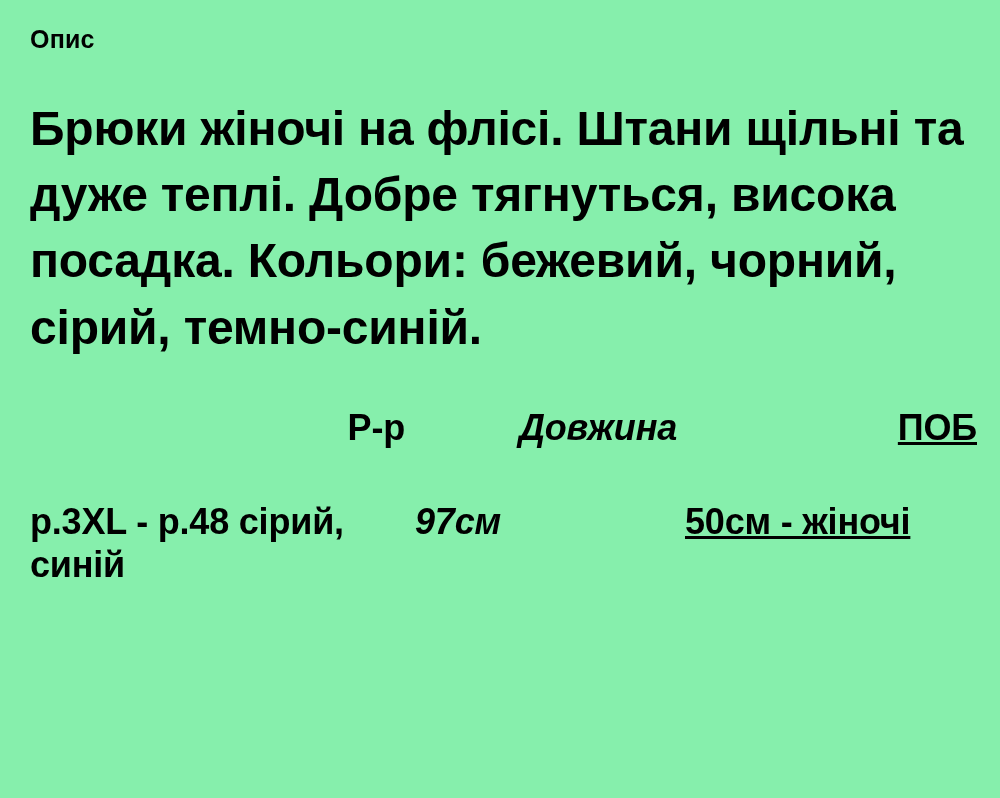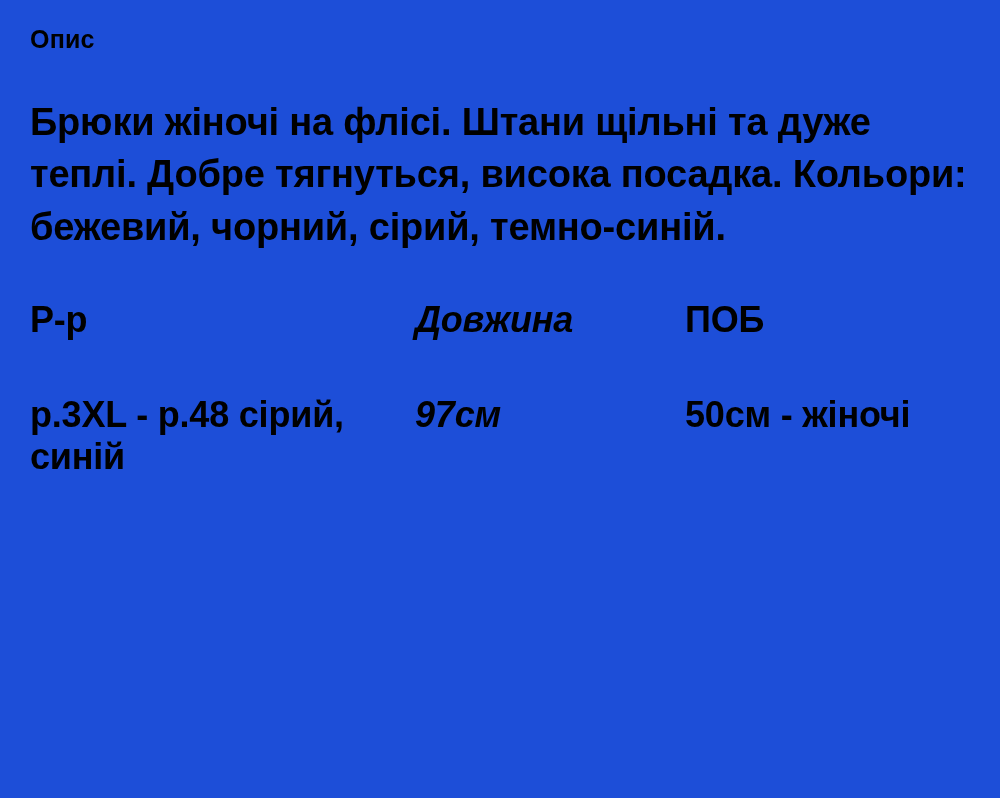--- a/index.html
+++ b/index.html
@@ -12,31 +12,31 @@
     height: 798px;
     font-family: "Liberation Sans", sans-serif;
     color: #000000;
     overflow: hidden;
   }
   .page {
     box-sizing: border-box;
     width: 1000px;
     height: 798px;
     padding: 24px 28px 0 30px;
-    background: #1d4ed8;
+    background: #86efac;
   }
   .section-title {
     font-size: 25px;
     font-weight: 700;
     line-height: 1.2;
     letter-spacing: 0.2px;
     margin: 0 0 42px 0;
   }
   .description {
-    font-size: 38px;
+    font-size: 48px;
     font-weight: 700;
     line-height: 1.38;
     letter-spacing: -0.2px;
     margin: 0 0 46px 0;
     max-width: 955px;
   }
   .size-table {
     width: 100%;
     border-collapse: collapse;
     table-layout: fixed;
@@ -50,29 +50,31 @@
     font-size: 36px;
     font-weight: 700;
     text-align: left;
     vertical-align: top;
     padding: 0 0 52px 0;
     line-height: 1.18;
     letter-spacing: -0.2px;
   }
   .size-table thead th {
     padding-bottom: 52px;
+    text-align: right;
   }
   .size-table td.col-len,
   .size-table th.col-len {
     padding-left: 10px;
     font-style: italic;
   }
   .size-table td.col-hip,
   .size-table th.col-hip {
     padding-left: 8px;
+    text-decoration: underline;
   }
   .size-table tbody tr:last-child td {
     padding-bottom: 0;
   }
   .hip-wrap {
     white-space: normal;
     width: 300px;
   }
 </style>
 </head>

